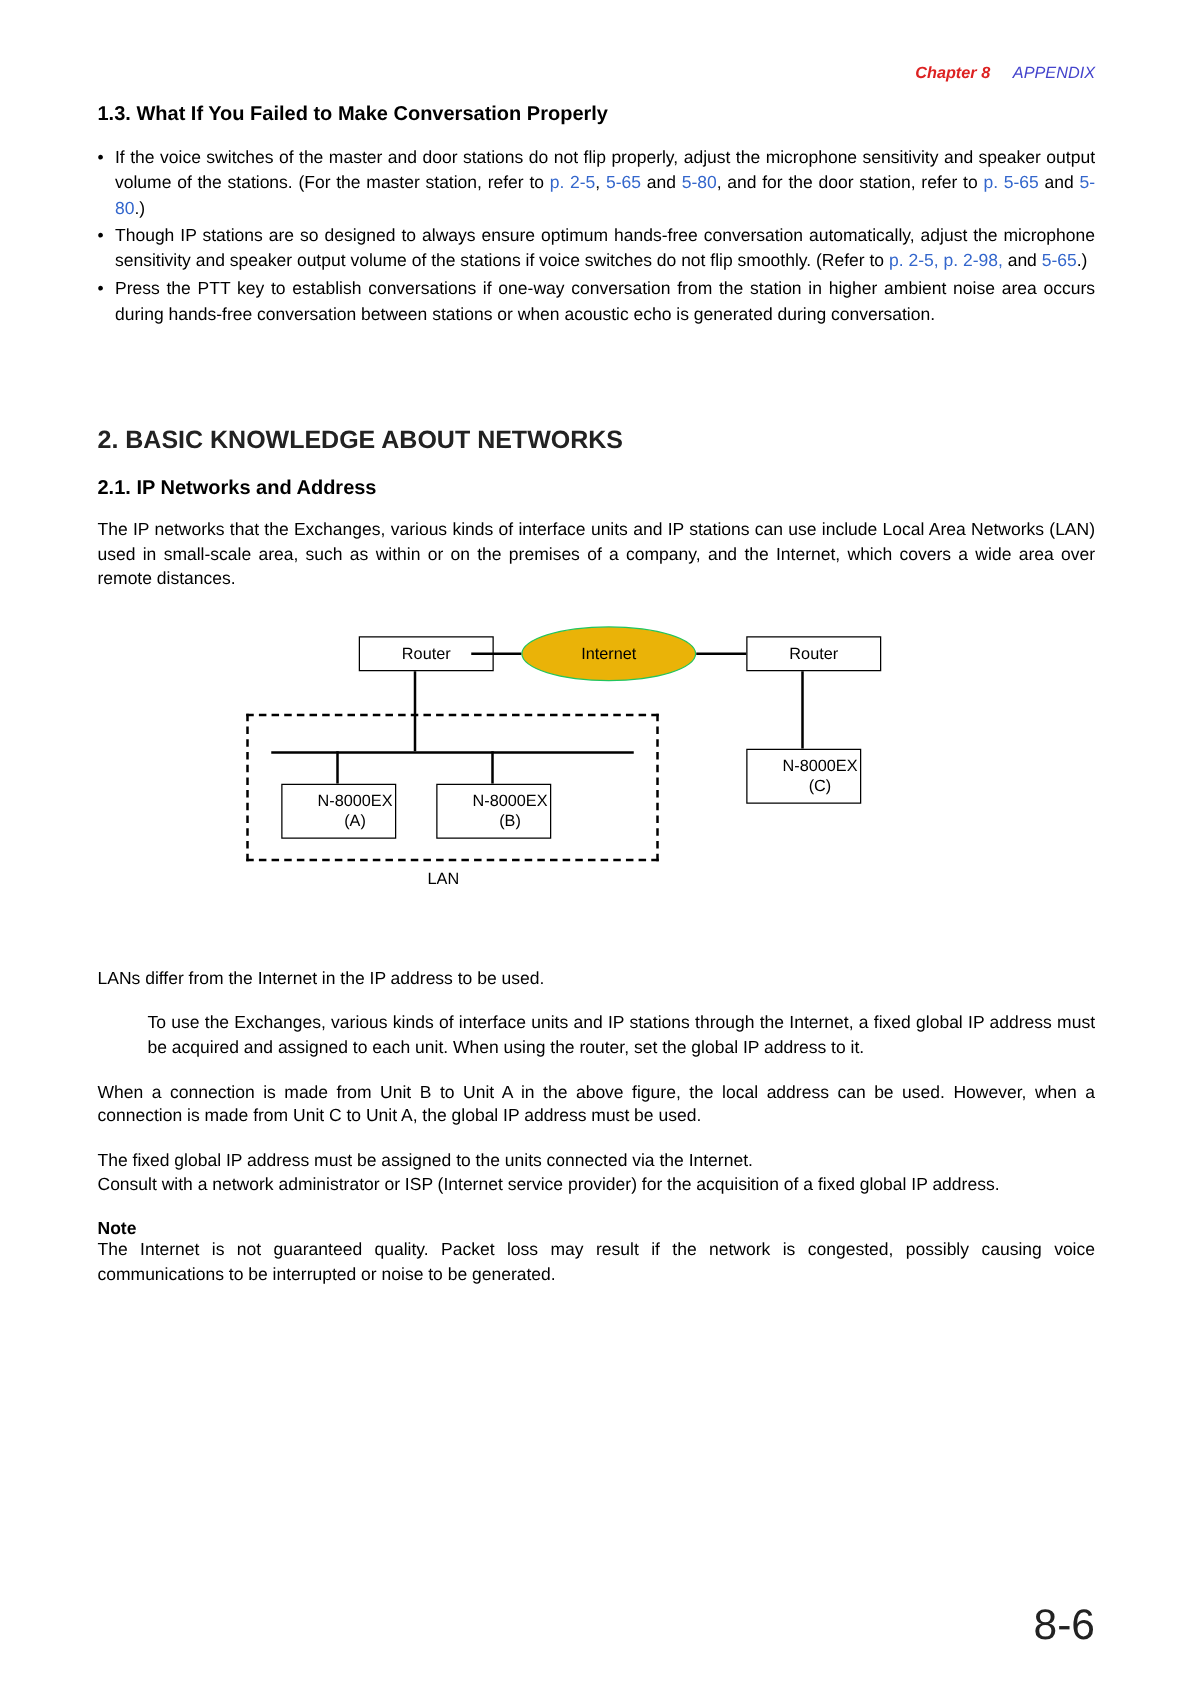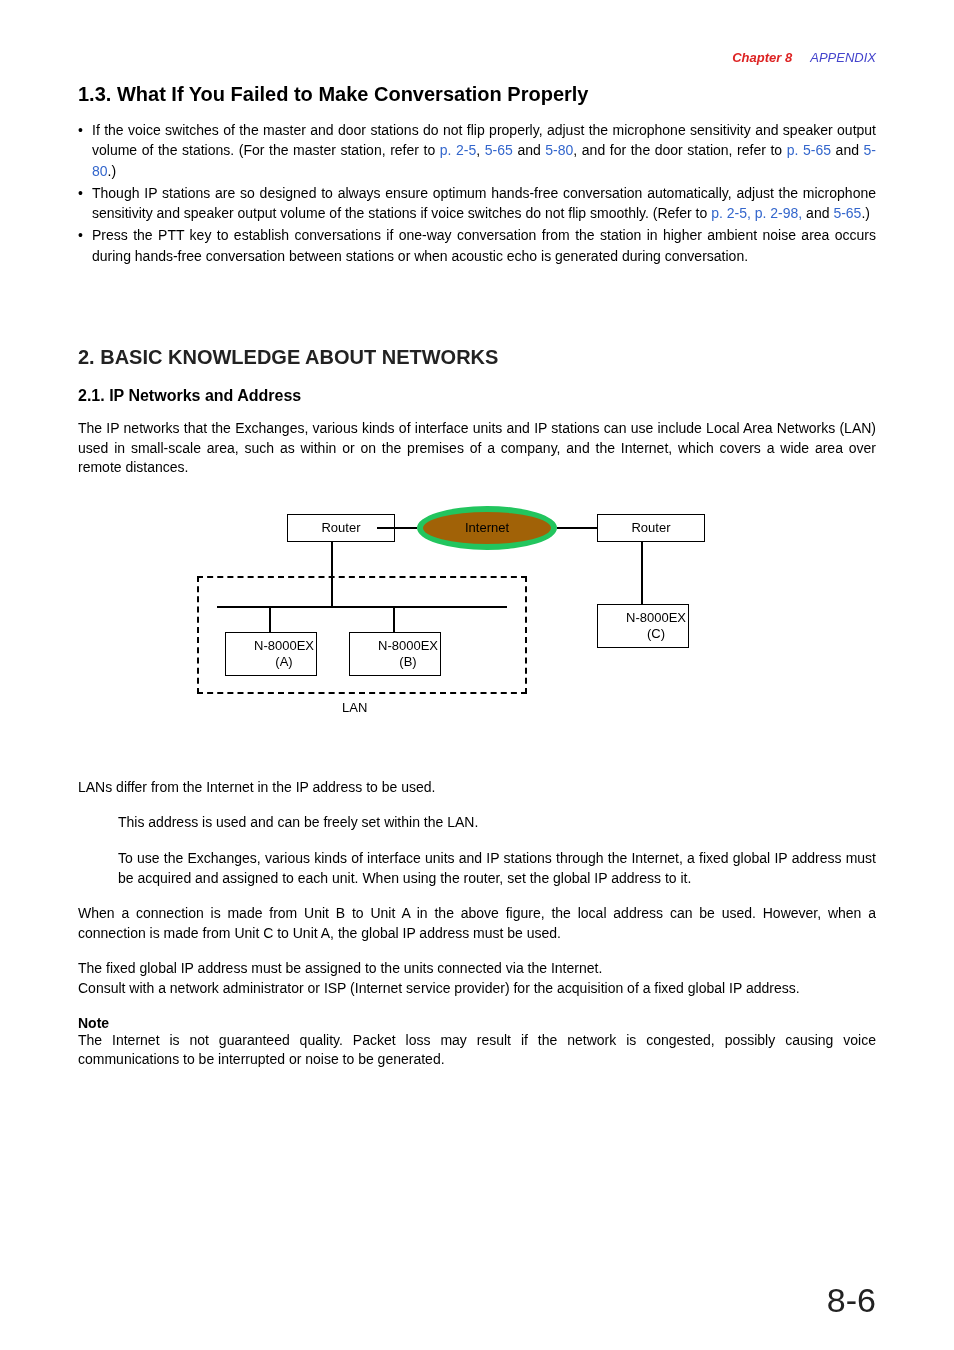--- a/index.html
+++ b/index.html
@@ -13,21 +13,21 @@
     position: relative;
   }
   .header {
     text-align: right;
     font-size: 13px;
     margin-bottom: 18px;
   }
   .header .chap { color: #d22; font-weight: bold; font-style: italic; }
   .header .app { color: #44c; font-style: italic; }
   h3.section-title {
-    font-size: 20px;
+    font-size: 16px;
     font-weight: bold;
     margin-bottom: 14px;
   }
   h2.main-title {
     font-size: 20px;
     font-weight: bold;
     margin-top: 80px;
     margin-bottom: 18px;
     color: #222;
   }
@@ -68,27 +68,27 @@
     align-items: center;
     justify-content: center;
     position: absolute;
   }
   .router-box { width: 108px; height: 28px; }
   .node-box { width: 92px; height: 44px; flex-direction: column; line-height: 1.2; padding-left: 26px; }
   .internet-oval {
     position: absolute;
     width: 140px;
     height: 44px;
-    border: 6px solid #22c55e;
+    border: 1px solid #22c55e;
     border-radius: 50%;
     display: flex;
     align-items: center;
     justify-content: center;
     font-size: 13px;
-    background: #a16207;
+    background: #eab308;
     text-align: right;
   }
   .dashed-box {
     position: absolute;
     border: 2px dashed #000;
     width: 330px;
     height: 118px;
     top: 68px;
     left: 0;
   }
@@ -171,21 +171,20 @@
   <div class="node-box" style="top:96px; left:400px;">
     <span>N-8000EX</span>
     <span>(C)</span>
   </div>
   <div class="lan-label">LAN</div>
 </div>
 
 <p class="para" style="margin-top:4px;">LANs differ from the Internet in the IP address to be used.</p>
 
 <div class="def-block">
-  <div class="desc">This address is used and can be freely set within the LAN.</div>
 </div>
 
 <div class="def-block">
   <div class="desc">To use the Exchanges, various kinds of interface units and IP stations through the Internet, a fixed global IP address must be acquired and assigned to each unit. When using the router, set the global IP address to it.</div>
 </div>
 
 <p class="para">When a connection is made from Unit B to Unit A in the above figure, the local address can be used. However, when a connection is made from Unit C to Unit A, the global IP address must be used.</p>
 
 <p class="para">
   <span>The fixed global IP address must be assigned to the units connected via the Internet.</span><br>

